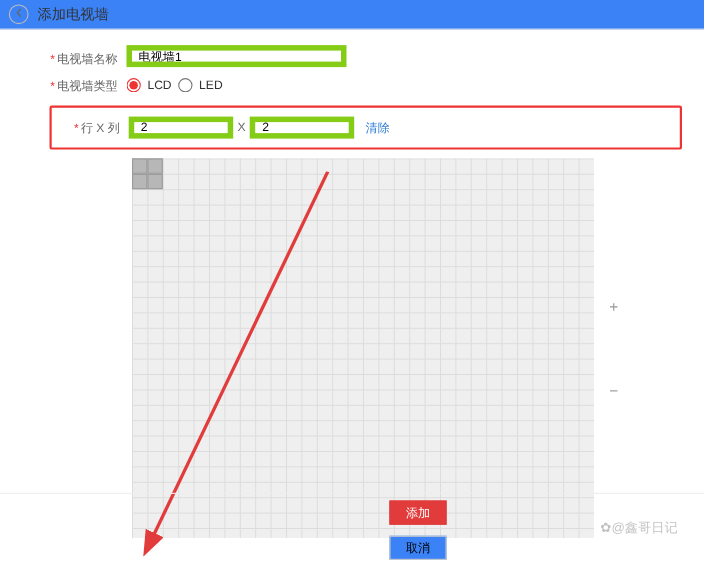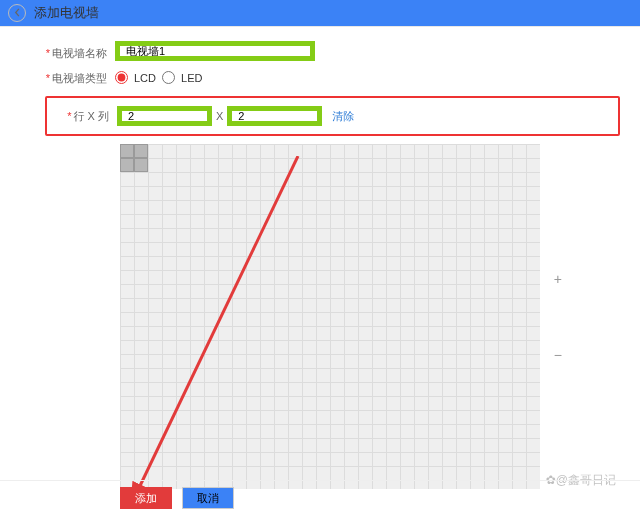--- a/index.html
+++ b/index.html
@@ -96,21 +96,21 @@
     transform: translateY(-50%);
     display: flex; flex-direction: column; gap: 60px;
     color: #999; font-size: 14px;
   }
   .zoom-ctrl div { cursor: pointer; }
   .footer-bar {
     position: absolute;
     left: 0; right: 0; bottom: 4px;
     border-top: 1px solid #eee;
     padding: 6px 0 6px 120px;
-    display: flex; align-items: center; gap: 10px;
+    display: flex; align-items: center; gap: 10px; flex-direction: column;
   }
   .btn {
     min-width: 52px;
     height: 22px;
     font-size: 11px;
     border: 1px solid #ccc;
     background: #3b82f6;
     cursor: pointer;
     padding: 0 10px;
   }

